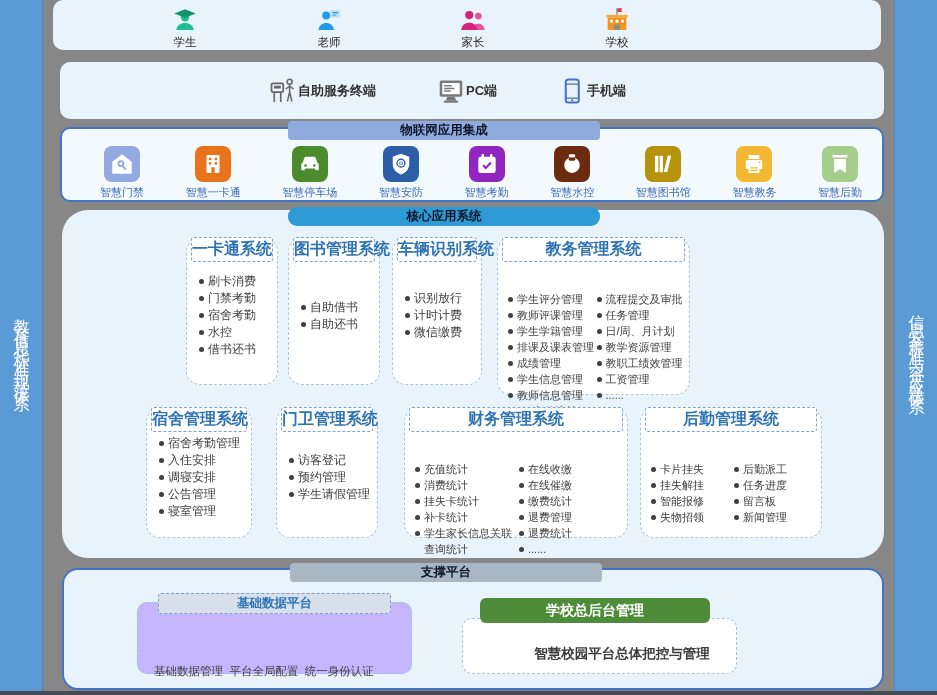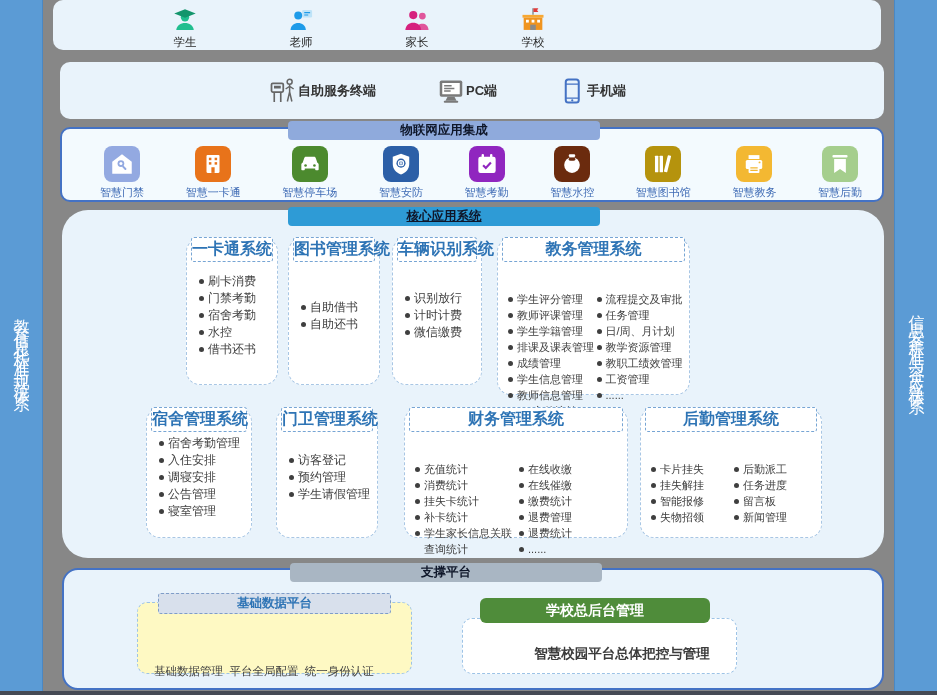--- a/index.html
+++ b/index.html
@@ -18,24 +18,24 @@
   #users-panel{left:53px;top:0;width:828px;height:50px;}
   #terminals-panel{left:60px;top:62px;width:824px;height:57px;display:flex;align-items:center;
                    padding-left:208px;gap:60px;}
   #iot-panel{left:60px;top:127px;width:824px;height:75px;background:#F3FAFE;border:2px solid #4472C4;}
   #core-panel{left:62px;top:210px;width:822px;height:348px;border-radius:26px;}
   #support-panel{left:62px;top:568px;width:822px;height:122px;border:2px solid #4472C4;border-radius:16px;}
   
   .badge{position:absolute;left:226px;width:312px;height:19px;line-height:19px;text-align:center;
          color:#0f172a;font-weight:bold;font-size:12.5px;border-radius:4px;z-index:2;}
   #iot-badge{top:-8px;}
-  #core-badge{top:-3px;border-radius:4px;text-decoration:underline;}
+  #core-badge{top:-3px;border-radius:9px;}
   #support-badge{top:-7px;}
   
-  #users-items{display:flex;padding-left:100px;gap:52px;height:100%;align-items:flex-end;}
+  #users-items{display:flex;padding-left:100px;gap:80px;height:100%;align-items:flex-end;}
   .user-item{width:64px;display:flex;flex-direction:column;align-items:center;padding-top:5px;}
   .user-item .lbl{font-size:11.5px;color:#2b2b2b;margin-top:1px;}
   
   .term-item{display:flex;align-items:center;gap:0;}
   .term-item .lbl{font-size:13px;font-weight:600;color:#333;}
   
   #iot-items{display:flex;justify-content:space-between;padding:17px 20px 0 38px;}
   .iot-item{display:flex;flex-direction:column;align-items:center;}
   .tile{width:36px;height:36px;border-radius:8px;display:flex;align-items:center;justify-content:center;}
   .iot-item .lbl{font-size:11px;color:#3F6BB5;margin-top:3px;white-space:nowrap;}
@@ -47,21 +47,21 @@
   .items{display:flex;flex-direction:column;justify-content:center;height:100%;box-sizing:border-box;
          padding:14px 6px 6px 12px;}
   .cols{display:flex;height:100%;box-sizing:border-box;padding:24px 6px 4px 10px;gap:2px;}
   .col{flex:1;min-width:0;margin-top:28px;}
   .li{display:flex;line-height:17px;}
   .cols .li{line-height:16px;}
   .dot{width:5px;height:5px;border-radius:50%;background:#3f3f3f;margin:6px 4px 0 0;flex-shrink:0;}
   .li-t{font-size:12px;color:#3E3E3E;}
   .cols .li-t{font-size:11px;}
   
-  .base-box{position:absolute;left:73px;top:32px;width:275px;height:72px;background:#fef9c3;
+  .base-box{position:absolute;left:73px;top:32px;width:275px;height:72px;background:#c4b5fd;
             border:1px dashed #9DC3E6;border-radius:10px;box-sizing:border-box;}
   .base-pill{position:absolute;left:20px;right:20px;top:-10px;background:#D8E0EC;border:1px dashed #7F9DC8;
              border-radius:3px;color:#2E74B5;font-weight:bold;font-size:12.5px;text-align:center;padding:1px 0;}
   .base-text{padding:24px 12px 0 16px;font-size:11.5px;color:#3F3F3F;line-height:1.55;white-space:pre-wrap;}
   .admin-pill{position:absolute;left:416px;top:28px;width:230px;height:25px;line-height:25px;
               border-radius:6px;color:#fff;font-weight:bold;font-size:14px;text-align:center;z-index:2;}
   .admin-box{position:absolute;left:398px;top:48px;width:275px;height:56px;background:#fff;
              border:1px dashed #9DC3E6;border-radius:10px;box-sizing:border-box;}
   .admin-text{margin-top:26px;text-align:center;font-weight:bold;font-size:13.5px;color:#3C3C3C;margin-left:45px;}
 </style>

